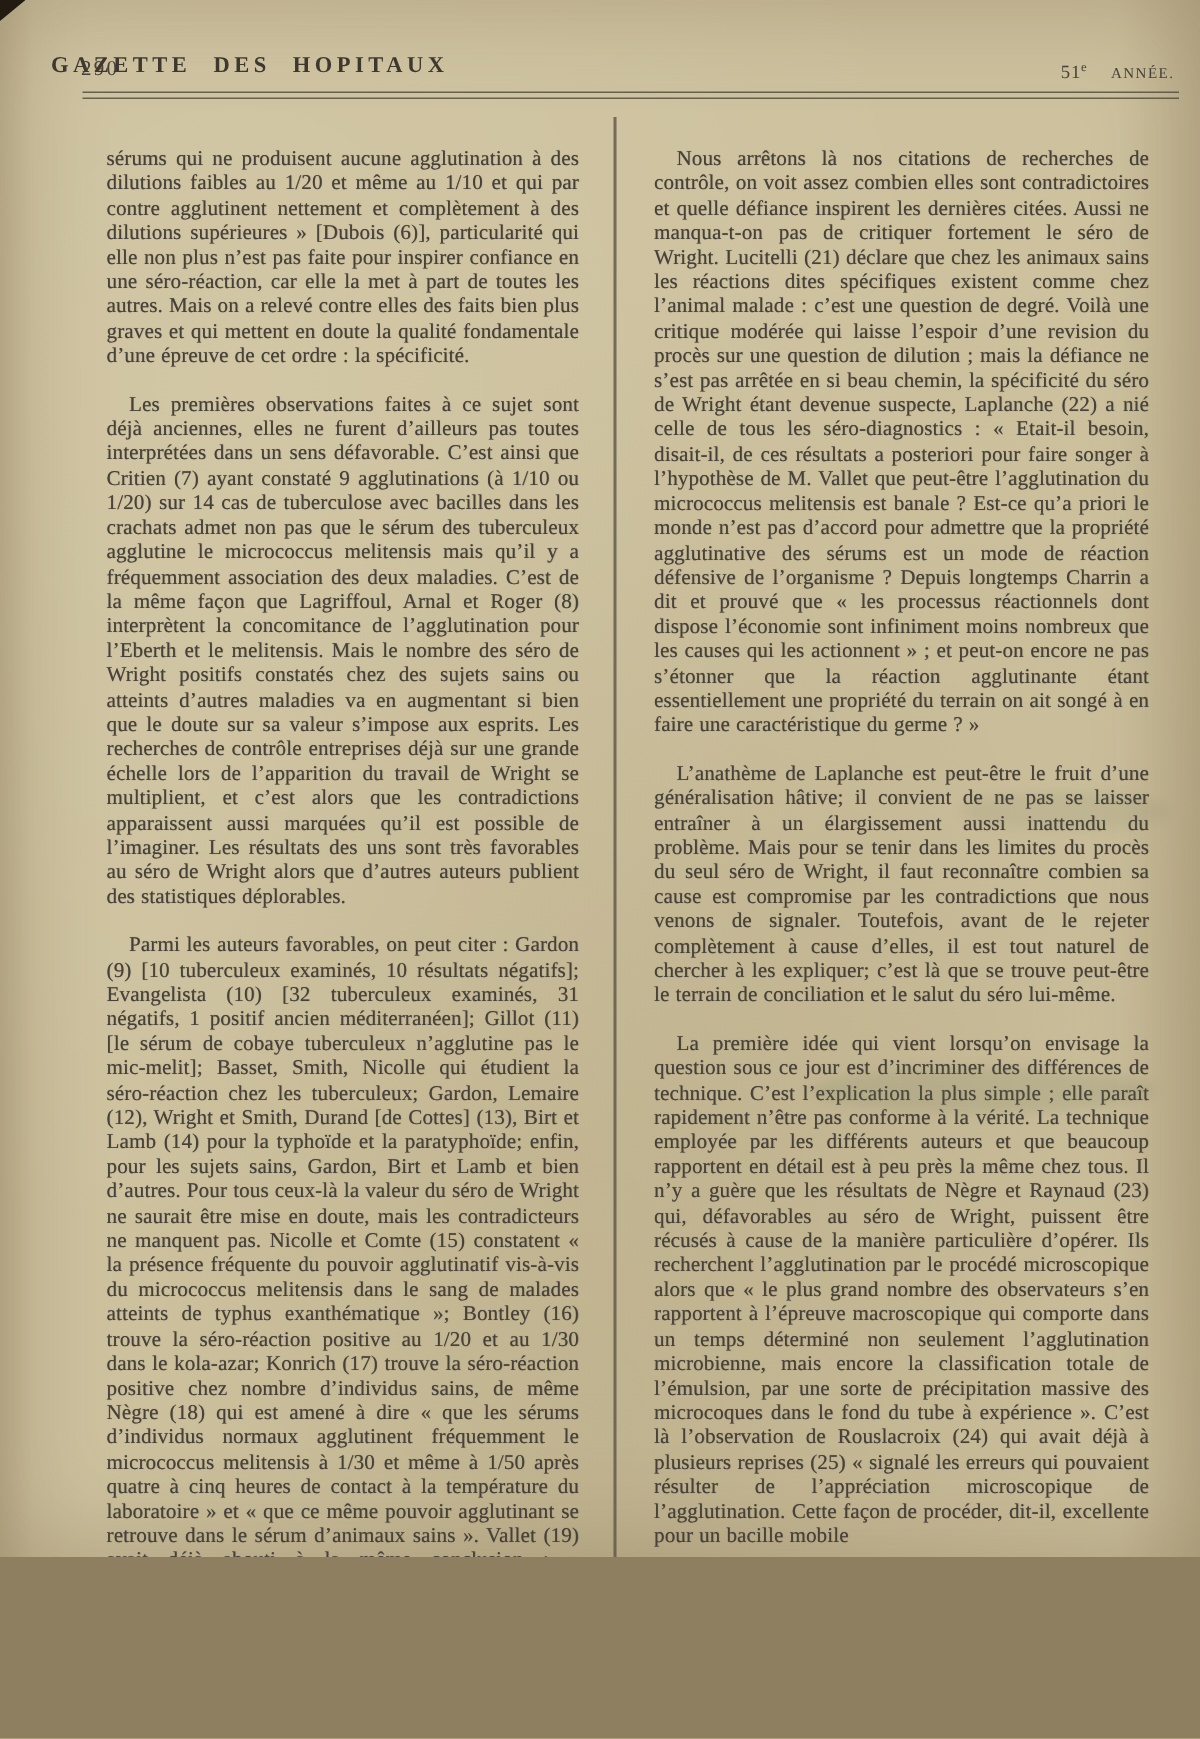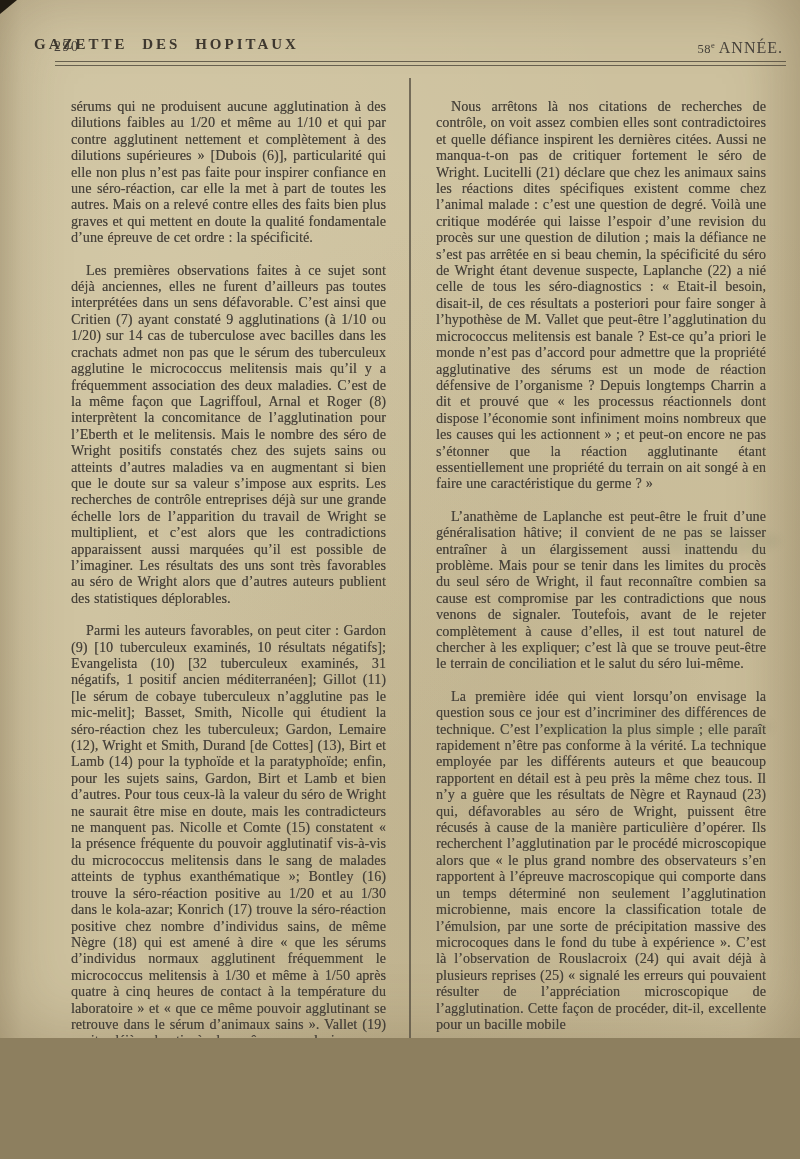--- a/index.html
+++ b/index.html
@@ -45,21 +45,21 @@
     color: #3e382f;
   }
   .edition {
     position: absolute;
     right: 17px; top: 39px;
     font-size: 12.5px;
     letter-spacing: 0.5px;
     white-space: nowrap;
   }
   .edition sup { font-size: 8.5px; }
-  .edition .ed-label { font-size: 16px; letter-spacing: 1px; }
+  .edition .ed-label { font-size: 10px; letter-spacing: 1px; margin-left: 12px; }
   .double-rule {
     position: absolute;
     left: 55px; right: 14px; top: 61px;
     height: 3px;
     border-top: 1.6px solid var(--rule, #564f41);
     border-bottom: 1px solid var(--rule, #564f41);
     opacity: 0.85;
   }
   .column-divider {
     position: absolute;
@@ -109,21 +109,21 @@
 </head>
 <body>
 
 <div class="page">
 
   <div class="corner-artifact"></div>
 
   <div>
     <span class="page-number">290</span>
     <div class="journal-title">GAZETTE DES HOPITAUX</div>
-    <span class="edition"><span>58</span><sup>e</sup>&nbsp;<span class="ed-label">ANNÉE.</span></span>
+    <span class="edition"><span>51</span><sup>e</sup>&nbsp;<span class="ed-label">ANNÉE.</span></span>
   </div>
 
   <div class="double-rule"></div>
 
   <div class="col col-left">
     <p class="para noindent" lang="fr">sérums qui ne produisent aucune agglutination à des dilutions faibles au 1/20 et même au 1/10 et qui par contre agglutinent nettement et complètement à des dilutions supérieures » [Dubois (6)], particularité qui elle non plus n’est pas faite pour inspirer confiance en une séro-réaction, car elle la met à part de toutes les autres. Mais on a relevé contre elles des faits bien plus graves et qui mettent en doute la qualité fondamentale d’une épreuve de cet ordre : la spécificité.</p>
     <p class="para" lang="fr">Les premières observations faites à ce sujet sont déjà anciennes, elles ne furent d’ailleurs pas toutes interprétées dans un sens défavorable. C’est ainsi que Critien (7) ayant constaté 9 agglutinations (à 1/10 ou 1/20) sur 14 cas de tuberculose avec bacilles dans les crachats admet non pas que le sérum des tuberculeux agglutine le micrococcus melitensis mais qu’il y a fréquemment association des deux maladies. C’est de la même façon que Lagriffoul, Arnal et Roger (8) interprètent la concomitance de l’agglutination pour l’Eberth et le melitensis. Mais le nombre des séro de Wright positifs constatés chez des sujets sains ou atteints d’autres maladies va en augmentant si bien que le doute sur sa valeur s’impose aux esprits. Les recherches de contrôle entreprises déjà sur une grande échelle lors de l’apparition du travail de Wright se multiplient, et c’est alors que les contradictions apparaissent aussi marquées qu’il est possible de l’imaginer. Les résultats des uns sont très favorables au séro de Wright alors que d’autres auteurs publient des statistiques déplorables.</p>
     <p class="para" lang="fr">Parmi les auteurs favorables, on peut citer : Gardon (9) [10 tuberculeux examinés, 10 résultats négatifs]; Evangelista (10) [32 tuberculeux examinés, 31 négatifs, 1 positif ancien méditerranéen]; Gillot (11) [le sérum de cobaye tuberculeux n’agglutine pas le mic-melit]; Basset, Smith, Nicolle qui étudient la séro-réaction chez les tuberculeux; Gardon, Lemaire (12), Wright et Smith, Durand [de Cottes] (13), Birt et Lamb (14) pour la typhoïde et la paratyphoïde; enfin, pour les sujets sains, Gardon, Birt et Lamb et bien d’autres. Pour tous ceux-là la valeur du séro de Wright ne saurait être mise en doute, mais les contradicteurs ne manquent pas. Nicolle et Comte (15) constatent « la présence fréquente du pouvoir agglutinatif vis-à-vis du micrococcus melitensis dans le sang de malades atteints de typhus exanthématique »; Bontley (16) trouve la séro-réaction positive au 1/20 et au 1/30 dans le kola-azar; Konrich (17) trouve la séro-réaction positive chez nombre d’individus sains, de même Nègre (18) qui est amené à dire « que les sérums d’individus normaux agglutinent fréquemment le micrococcus melitensis à 1/30 et même à 1/50 après quatre à cinq heures de contact à la température du laboratoire » et « que ce même pouvoir agglutinant se retrouve dans le sérum d’animaux sains ». Vallet (19) avait déjà abouti à la même conclusion : « L’agglutination du micrococcus melitensis est constatée dans un très grand nombre de cas, disait-il le 15 décembre 1910, et pour ma part c’est à peine si 5 à 10 p. 100 des sérums qui m’ont été envoyés sont restés inactifs vis-à-vis du melitensis. La majorité des sangs adressés ont fourni une séro-réaction positive au 1/50. »</p>
   </div>
 

